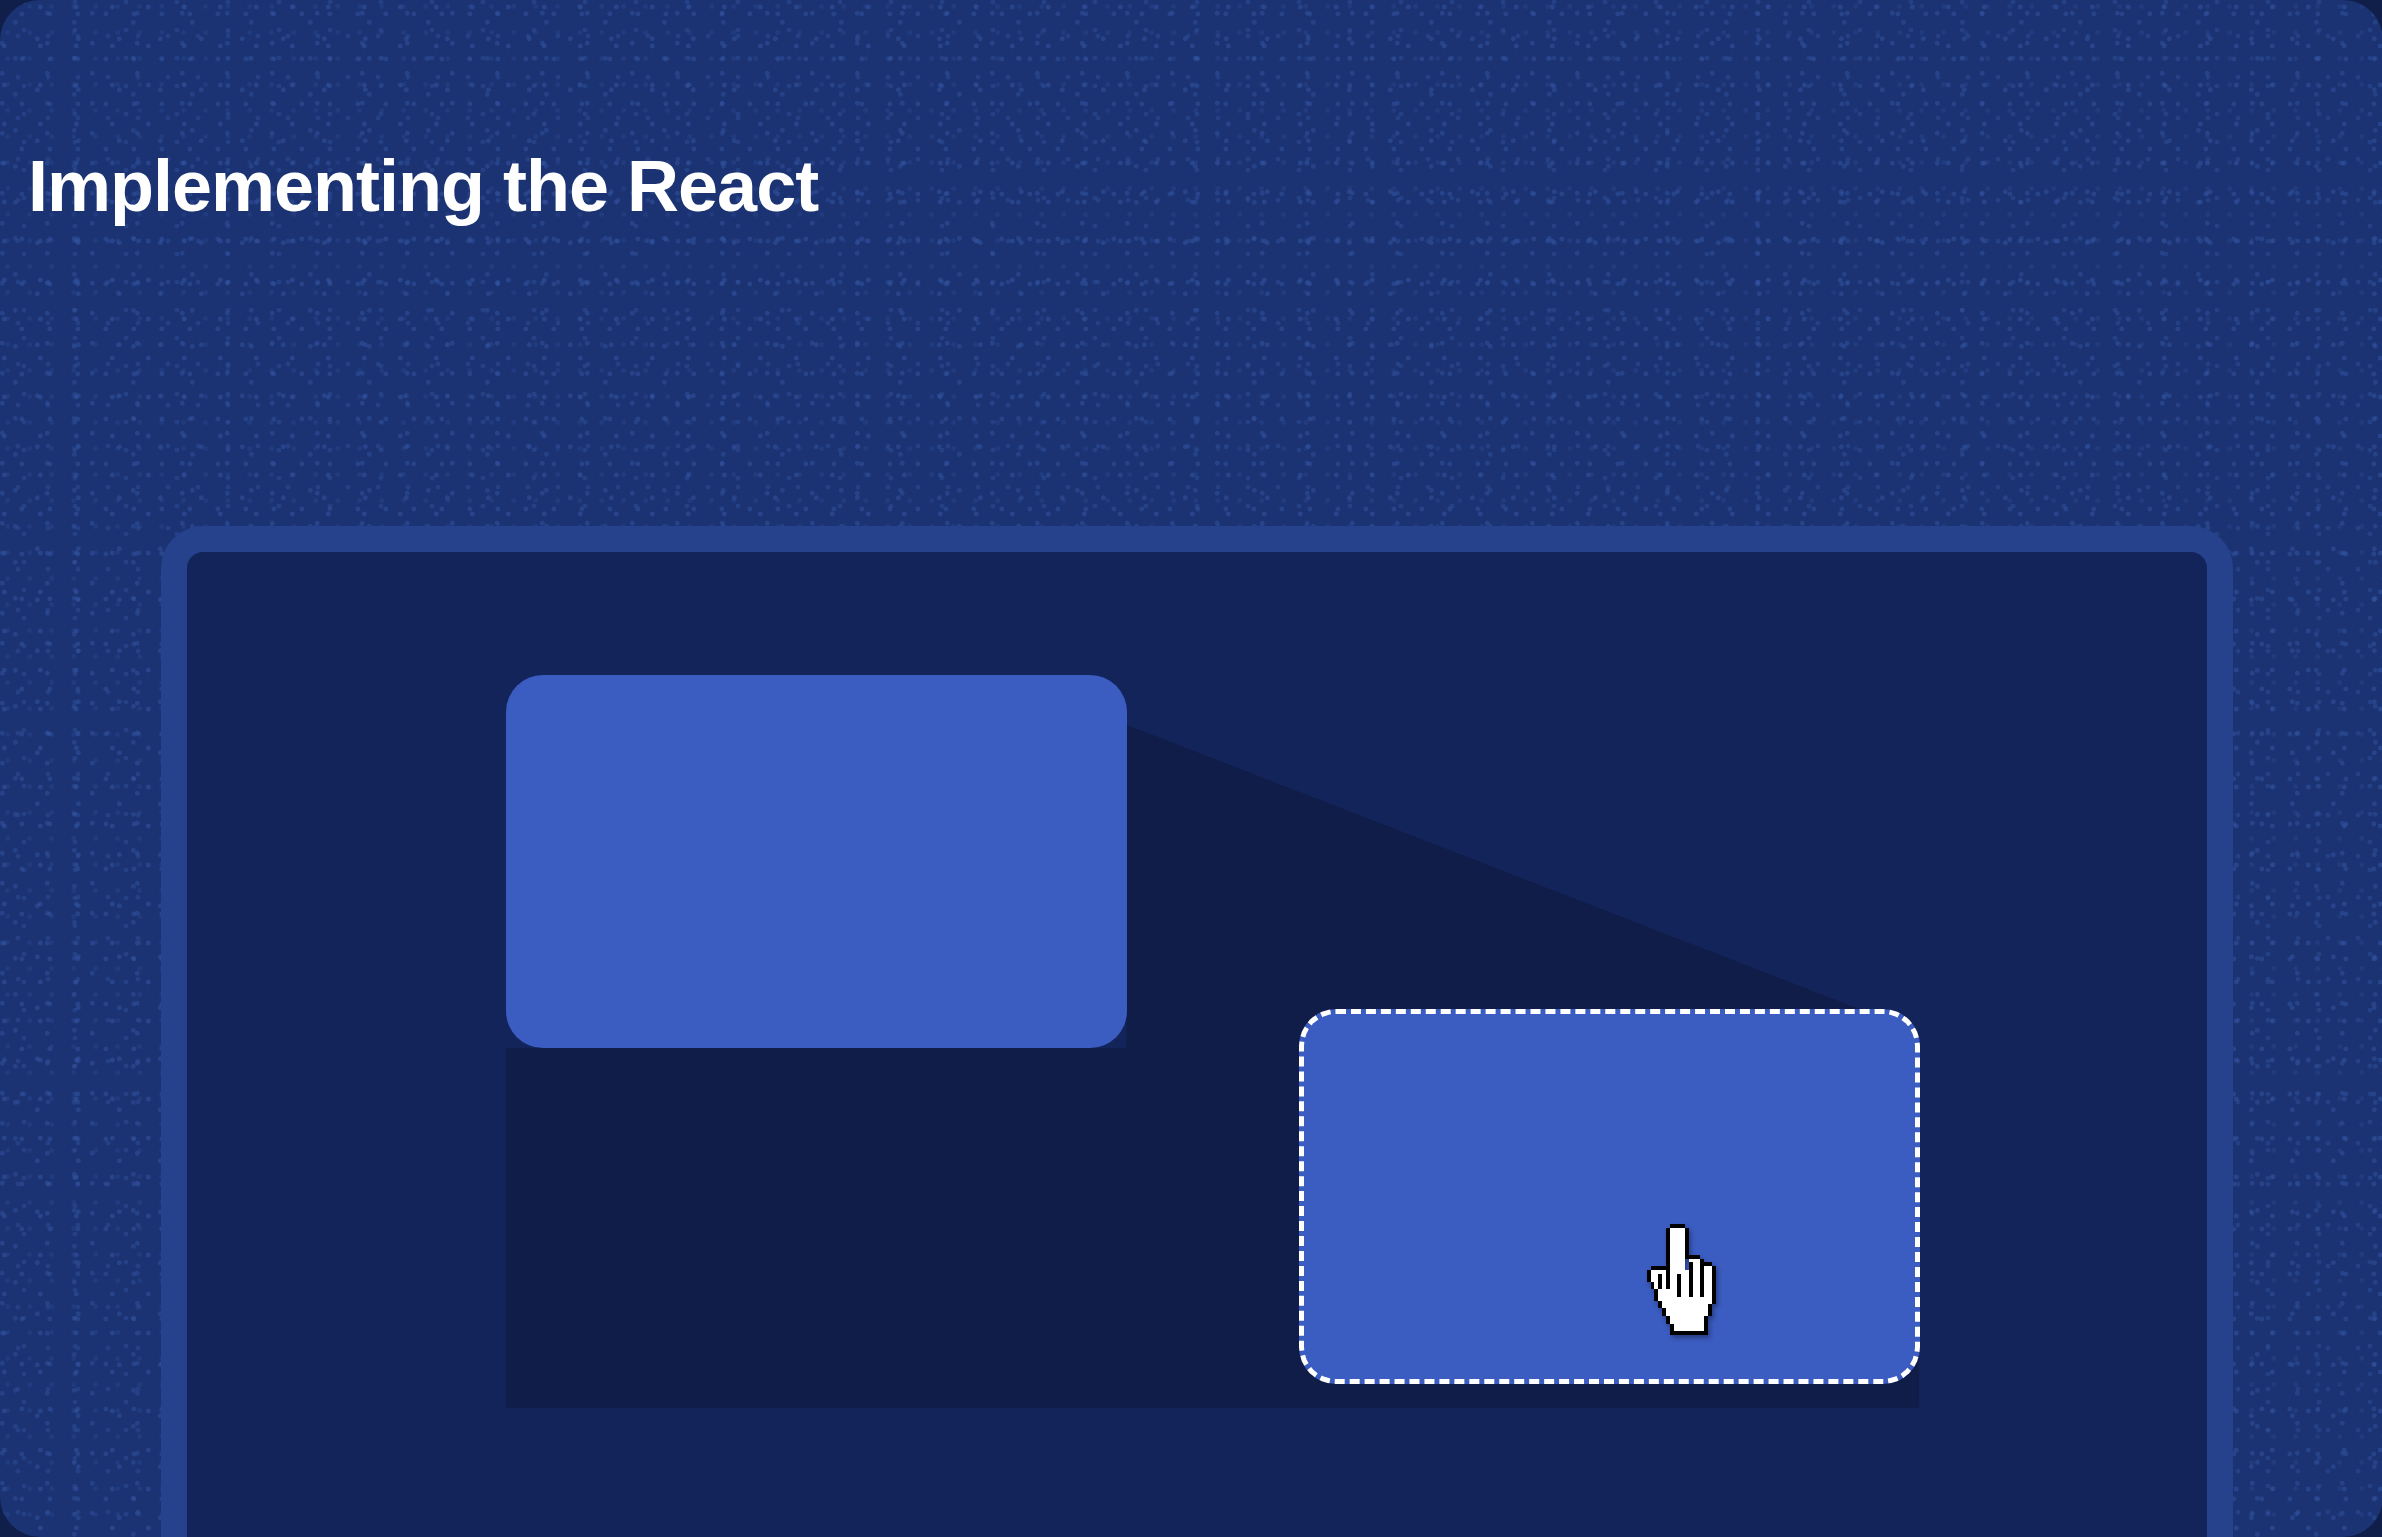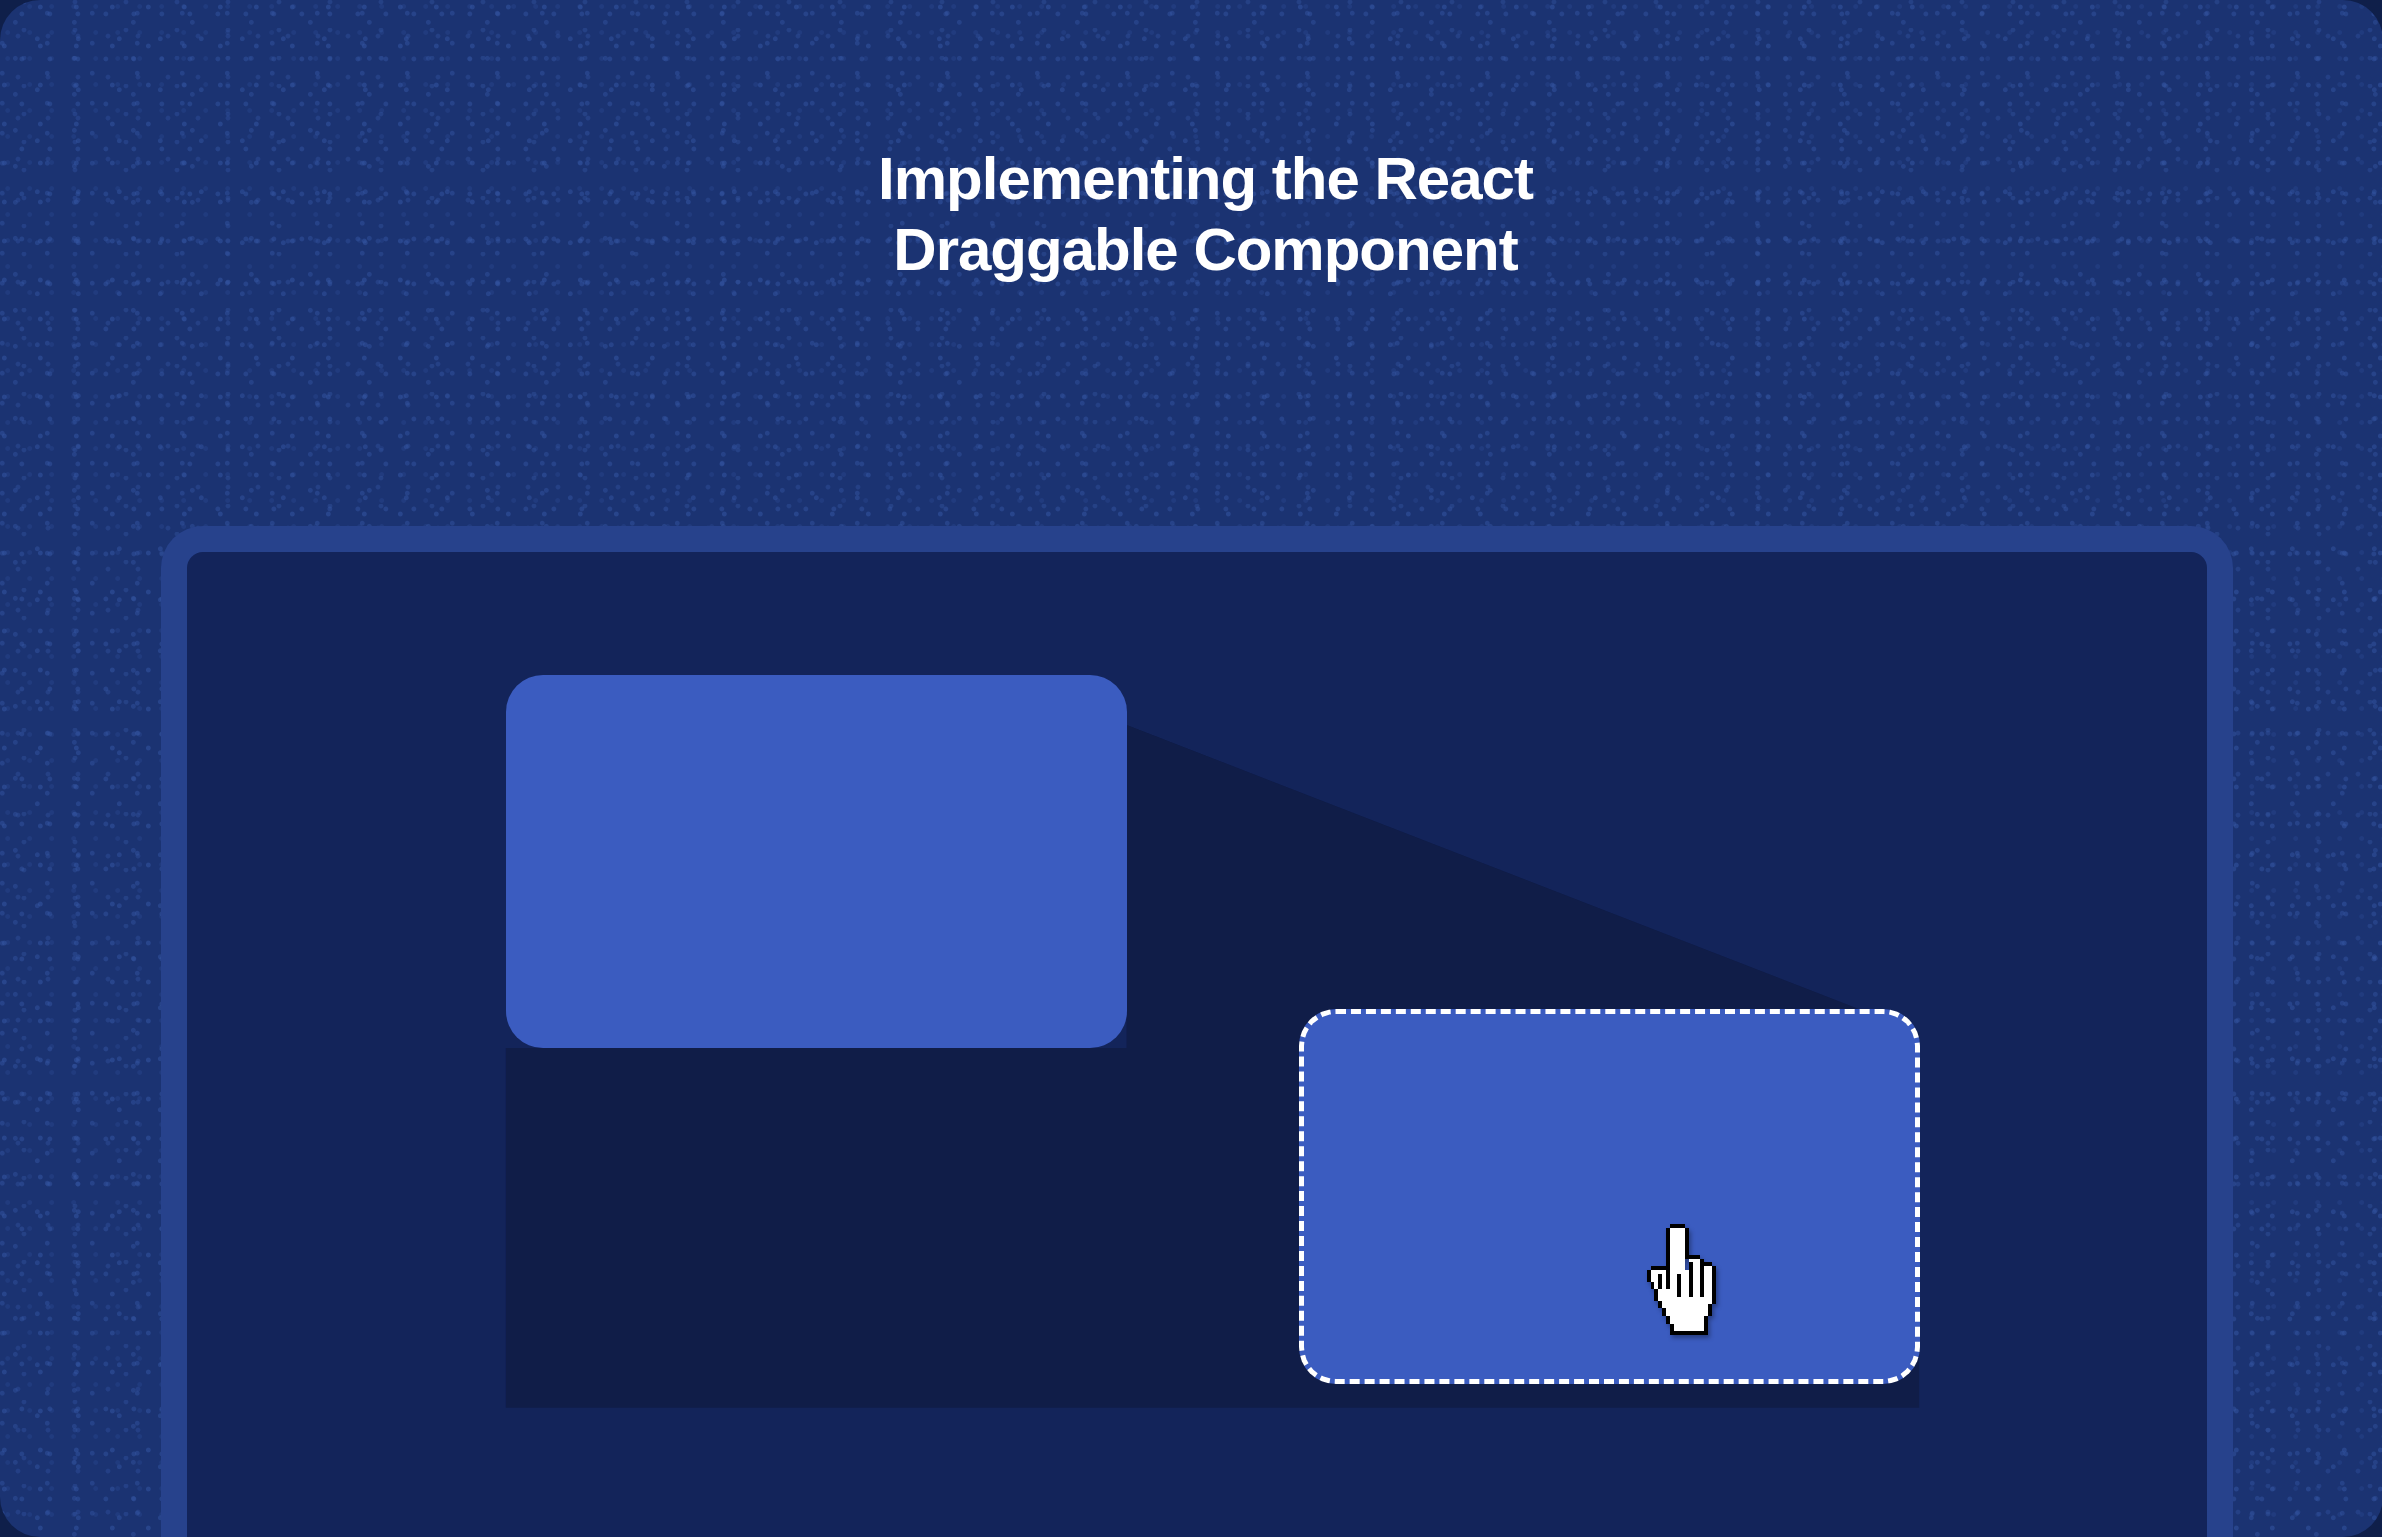--- a/index.html
+++ b/index.html
@@ -37,23 +37,23 @@
       radial-gradient(circle at 5% 44%,  rgba(72,112,200,.48) 0 1.9px, transparent 2.9px),
       radial-gradient(circle at 35% 25%, rgba(60,96,180,.35) 0 1.9px, transparent 2.9px);
     background-size: 36px 39px, 51px 28px, 28px 45px, 59px 36px, 41px 51px, 30px 41px, 45px 30px, 22px 26px;
   }
 
   
   #title {
     position:absolute;
     left:0; right:0;
     top:144px;
-    text-align:center;
+    text-align:left;
     color:#ffffff;
-    font-size:60px;
+    font-size:72px;
     font-weight:bold;
     line-height:1.18;
     letter-spacing:-1px;
     z-index:5;
     padding-left:28px;
   }
   #title .line { display:block; }
 
   
   #demo-card {
@@ -119,21 +119,20 @@
 </style>
 </head>
 <body>
 
 <div id="canvas">
 
   <div id="grain"></div>
 
   <h1 id="title">
     <span class="line">Implementing the React</span>
-    <span class="line">Draggable Component</span>
   </h1>
 
   <div id="demo-card">
     <div id="stage">
 
       <svg id="drag-shadow" viewBox="0 0 2110 1080" preserveAspectRatio="none" aria-hidden="true">
         <polygon points="978,180 1803,500 1803,866 978,516 332,516 332,890 1803,890 1803,866"></polygon>
         <polygon points="978,180 1803,500 1803,890 332,890 332,516 978,516"></polygon>
       </svg>
 

